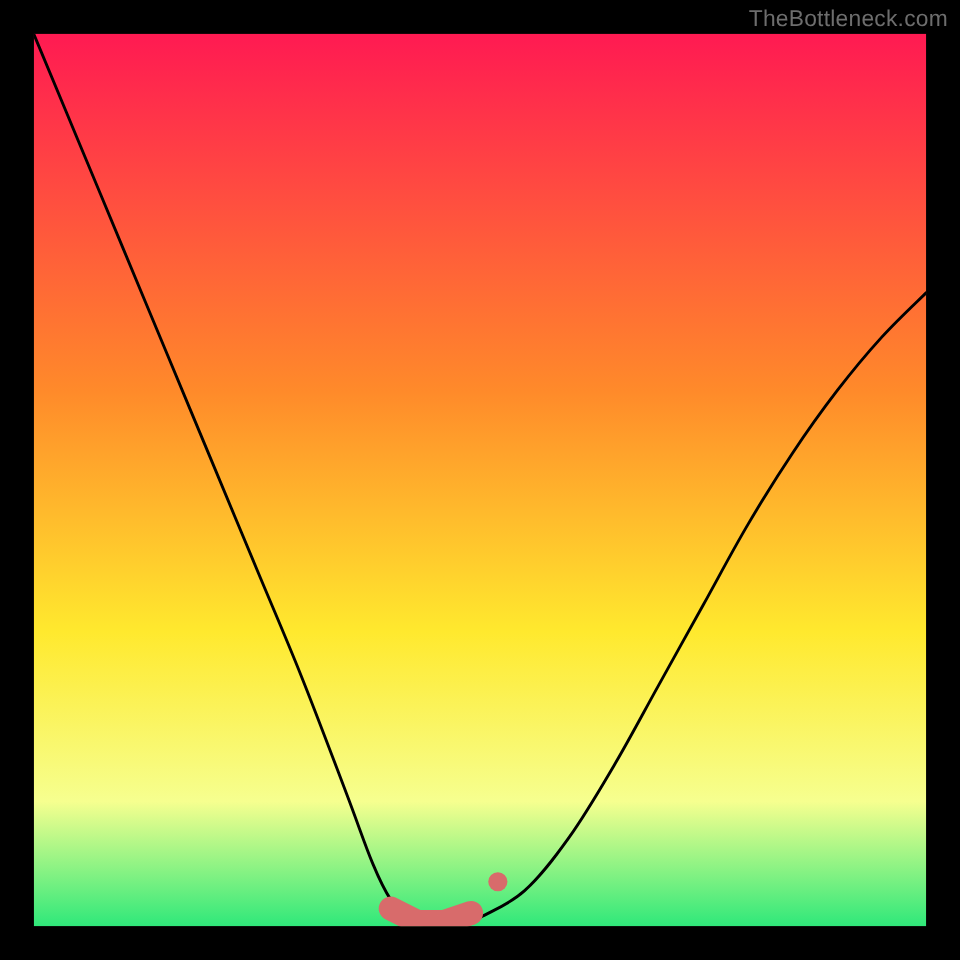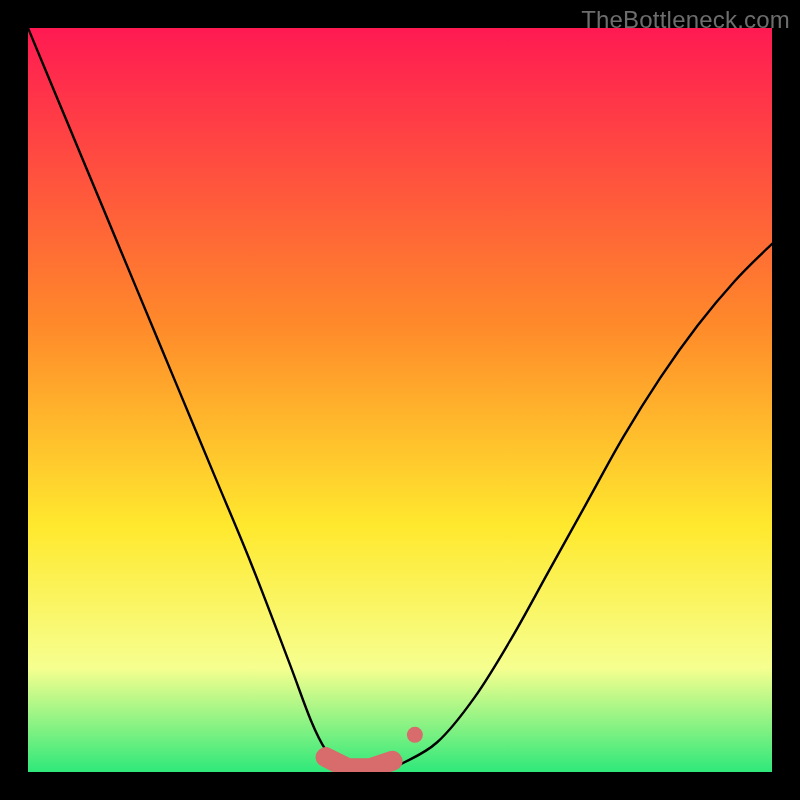--- a/index.html
+++ b/index.html
@@ -23,21 +23,21 @@
     top: 28px;
     width: 744px;
     height: 744px;
     overflow: hidden;
   }
   .watermark {
     position: absolute;
     top: 6px;
     right: 10px;
     color: #6d6d6d;
-    font-size: 24px;
+    font-size: 19px;
     font-weight: 500;
     letter-spacing: 0.2px;
     user-select: none;
   }
   svg { display: block; }
 </style>
 </head>
 <body>
 
 <div class="frame">

